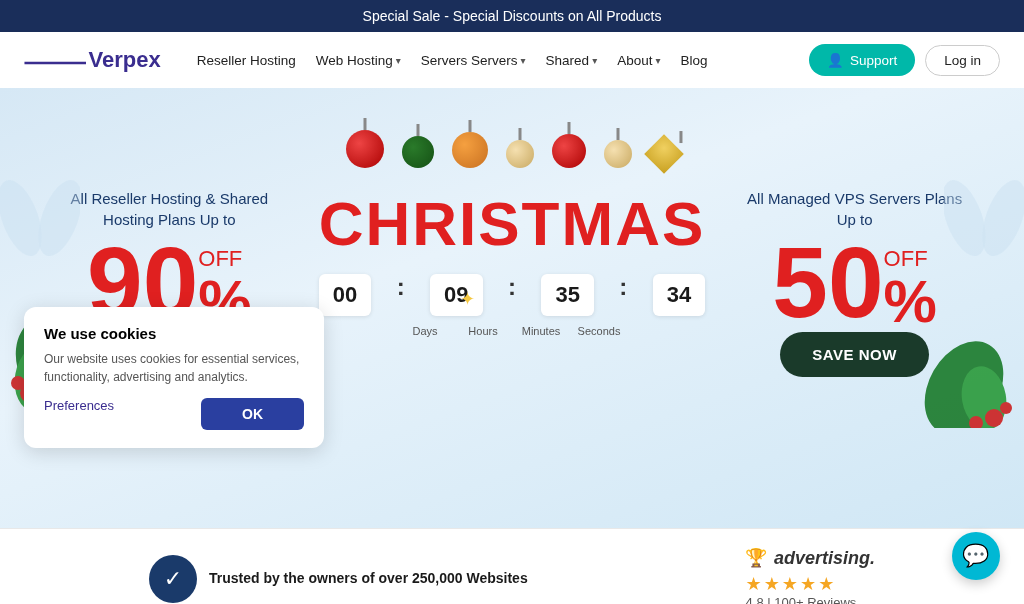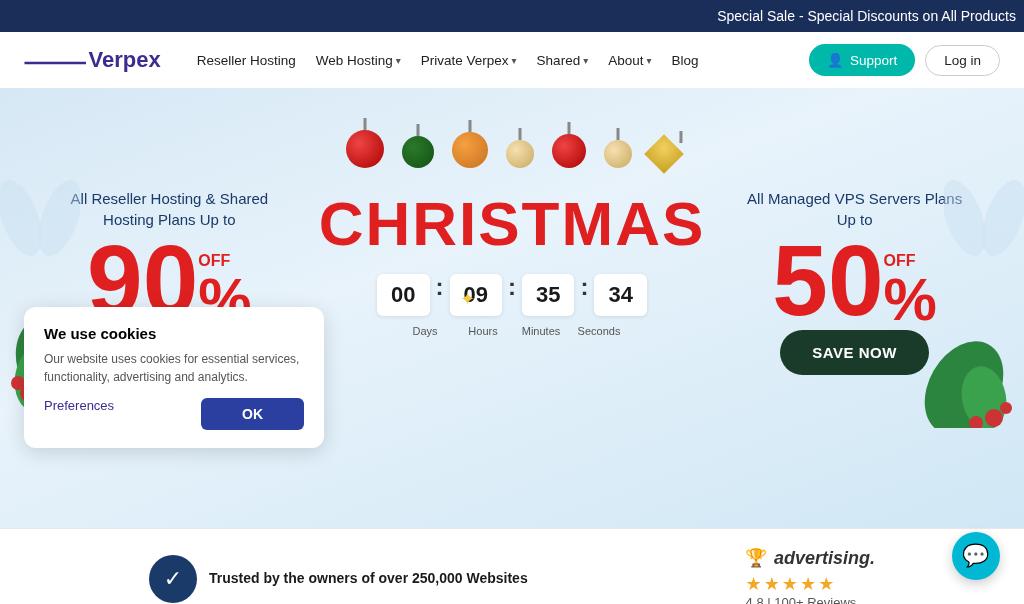--- a/index.html
+++ b/index.html
@@ -2,21 +2,21 @@
 <html><head>
   <meta charset="utf-8">
   <style>
     * { margin: 0; padding: 0; box-sizing: border-box; }
     body { font-family: 'Segoe UI', Arial, sans-serif; width: 1024px; height: 604px; overflow: hidden; background: #e8f0f8; }
 
     
     .top-banner {
       background: #1a2e5a;
       color: white;
-      text-align: right;
+      text-align: center;
       padding: 8px;
       font-size: 14px;
       font-weight: 500;
     }
 
     
     nav {
       background: white;
       display: flex;
       align-items: center;
@@ -190,22 +190,22 @@
       line-height: 1;
     }
     .discount-suffix {
       display: flex;
       flex-direction: column;
       align-items: flex-start;
       justify-content: center;
       padding-top: 16px;
     }
     .off-text {
-      font-size: 16px;
-      font-weight: 700;
+      font-size: 22px;
+      font-weight: 400;
       color: #e02020;
     }
     .percent-sign {
       font-size: 60px;
       font-weight: 900;
       color: #e02020;
       line-height: 1;
     }
     .coupon-line {
       font-size: 13px;
@@ -234,21 +234,21 @@
       font-weight: 900;
       color: #e02020;
       letter-spacing: 2px;
       margin: 10px 0 14px;
     }
 
     
     .countdown {
       display: flex;
       align-items: center;
-      justify-content: center;
+      justify-content: space-between;
       gap: 6px;
       margin-bottom: 8px;
     }
     .count-box {
       background: white;
       border-radius: 6px;
       padding: 8px 14px;
       min-width: 52px;
       text-align: center;
       box-shadow: 0 1px 4px rgba(0,0,0,0.1);
@@ -436,21 +436,21 @@
   </div>
   <div class="nav-links">
     <div class="nav-item">
       <span>Reseller Hosting</span>
     </div>
     <div class="nav-item">
       <span>Web Hosting</span>
       <span class="chevron">▾</span>
     </div>
     <div class="nav-item">
-      <span>Private Verpex</span>
+      <span>Servers Servers</span>
       <span class="chevron">▾</span>
     </div>
     <div class="nav-item">
       <span>Shared</span>
       <span class="chevron">▾</span>
     </div>
     <div class="nav-item">
       <span>About</span>
       <span class="chevron">▾</span>
     </div>

